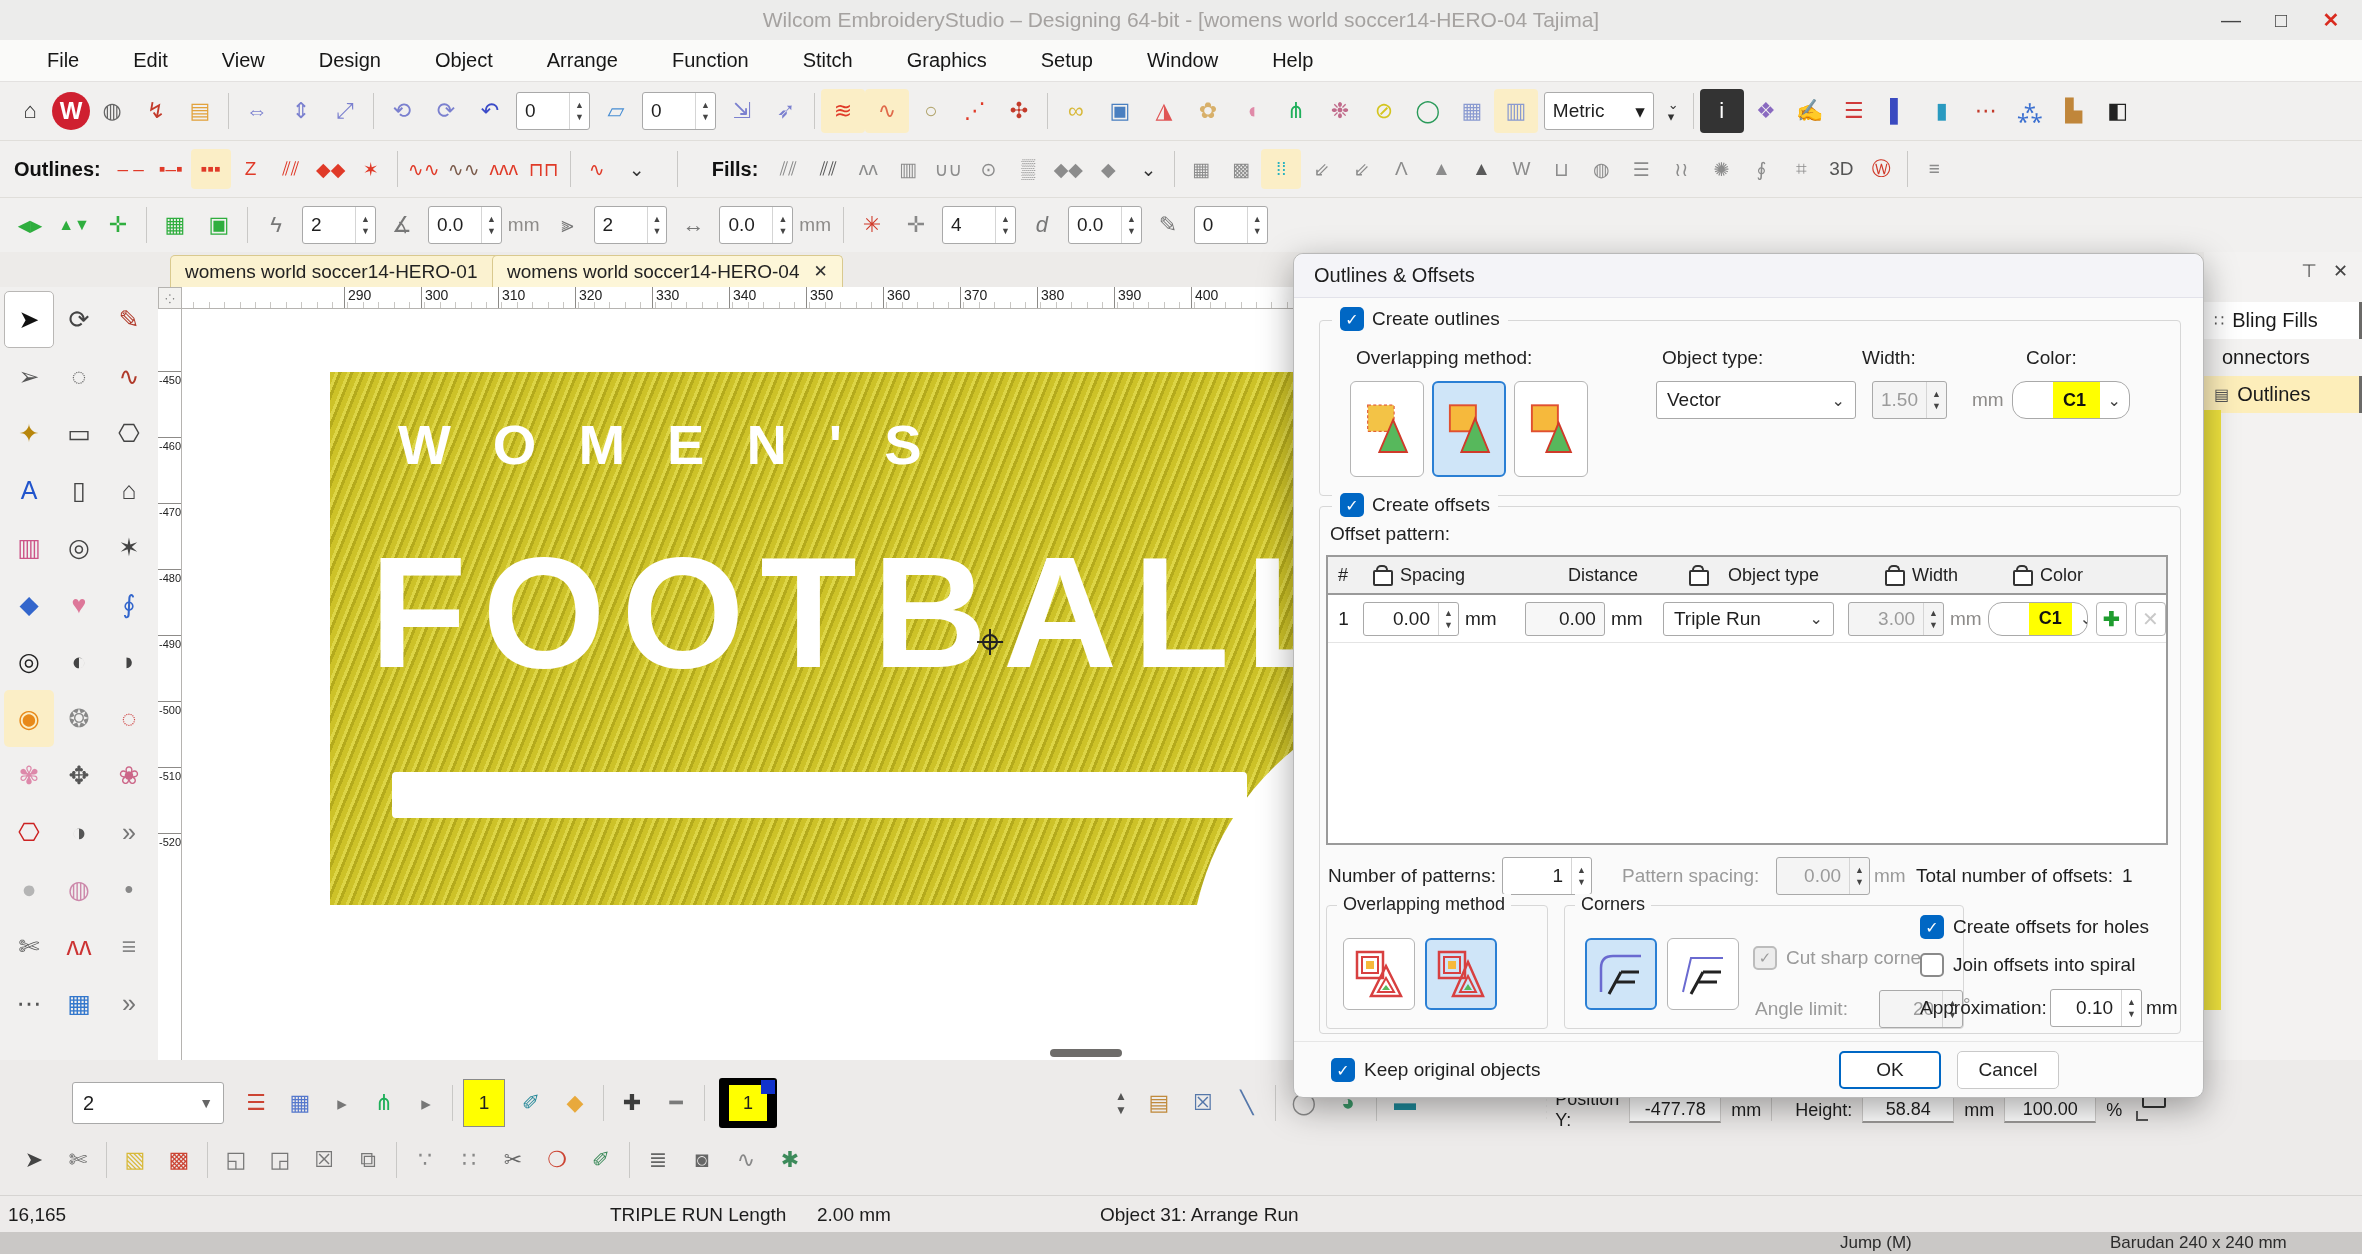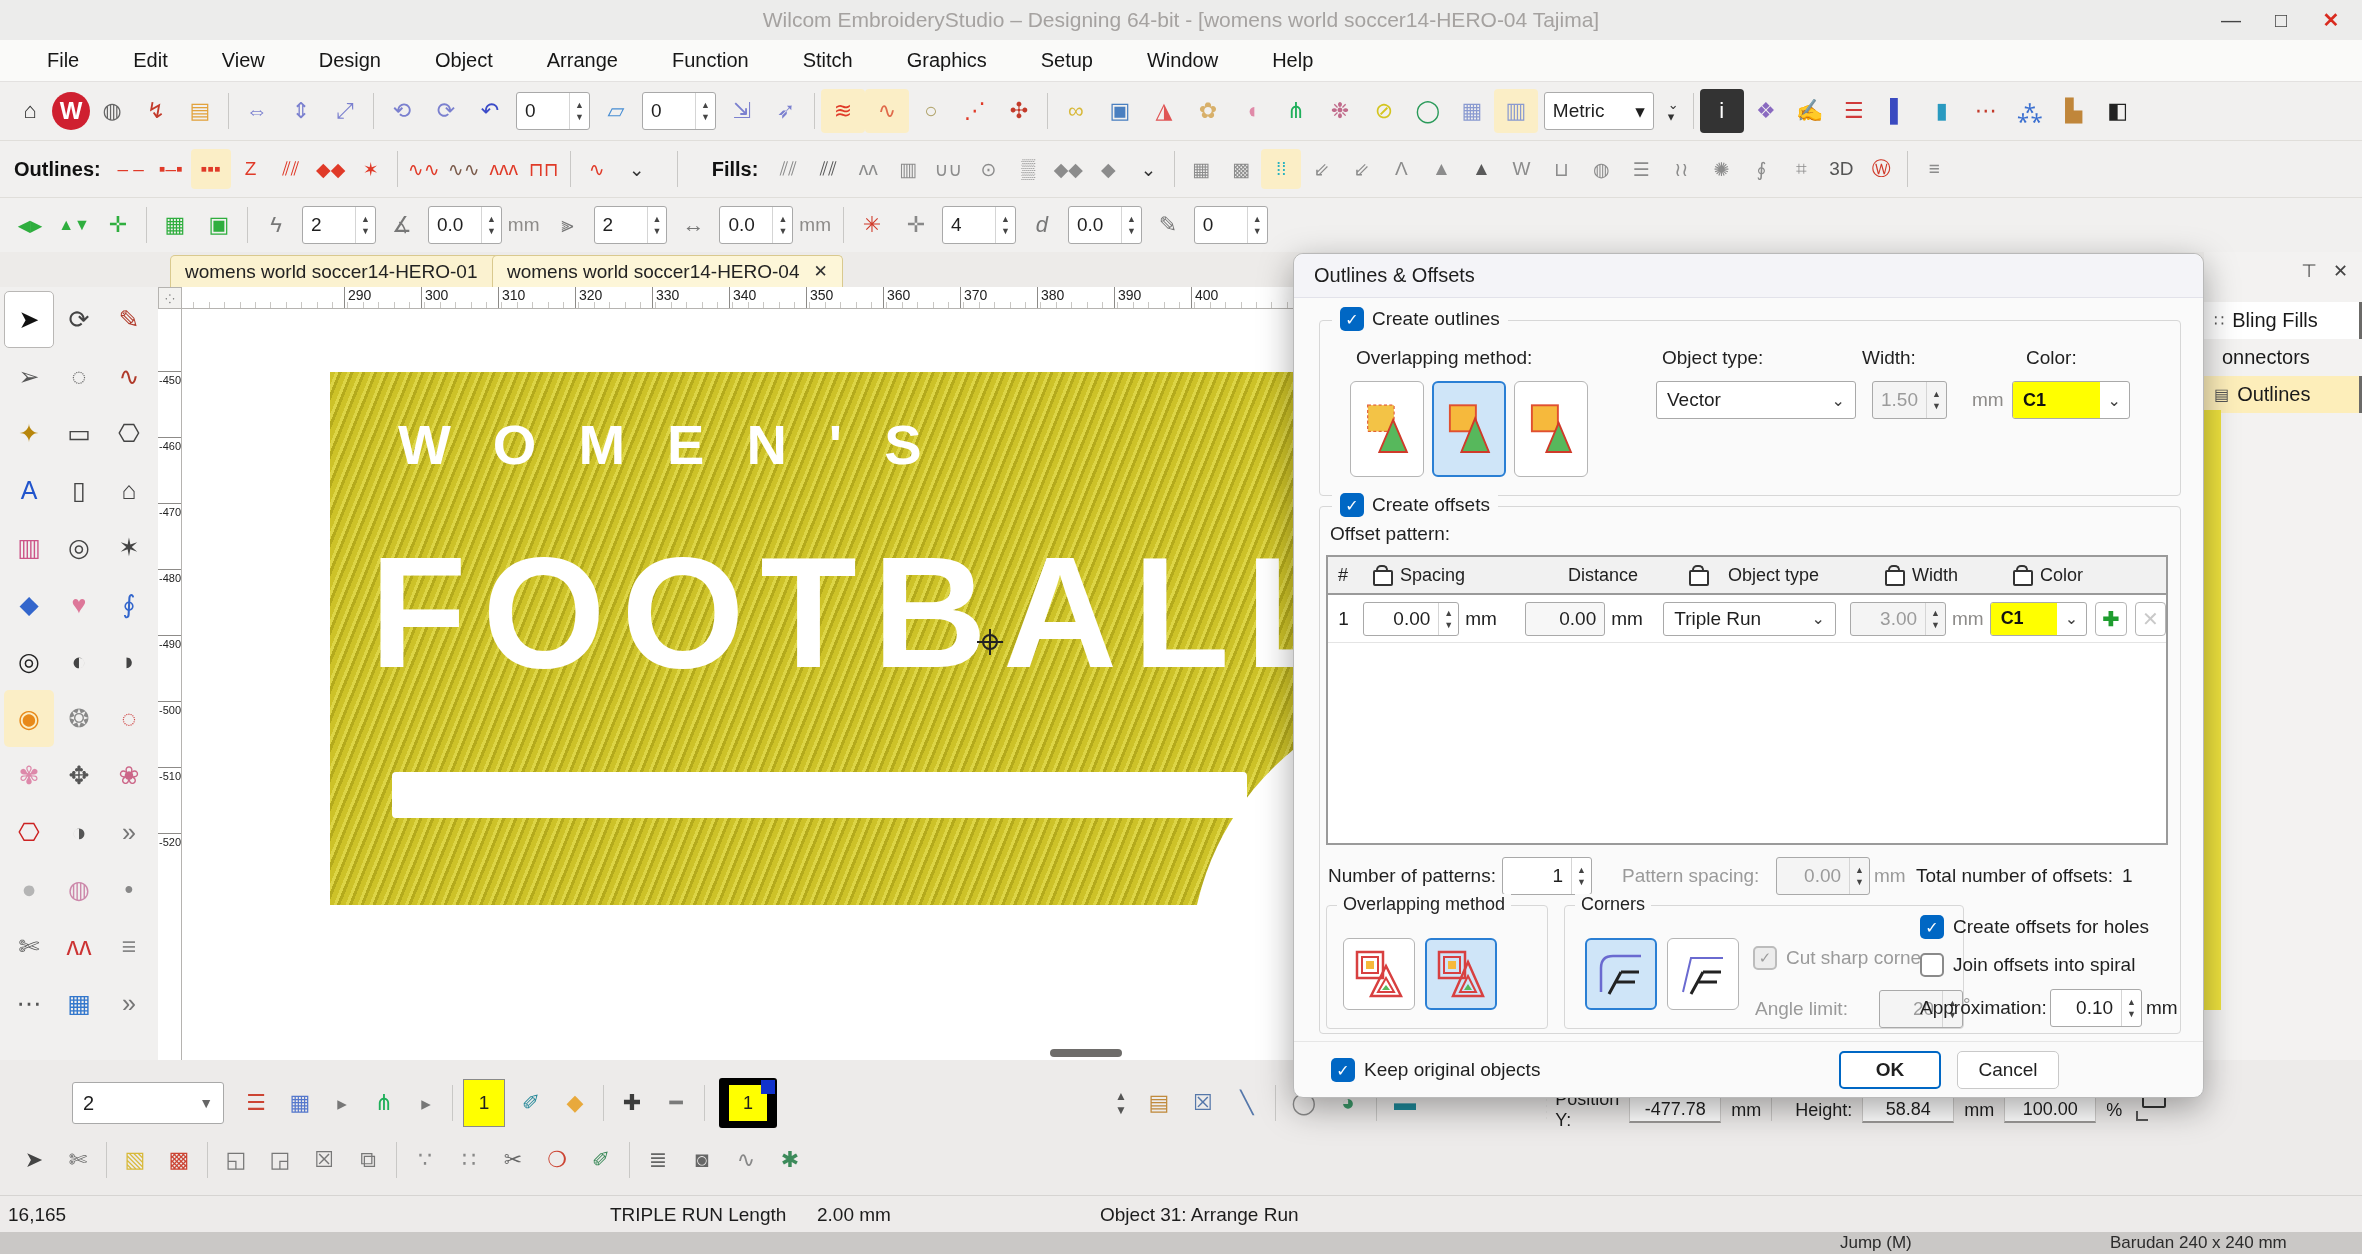--- a/index.html
+++ b/index.html
@@ -114,22 +114,22 @@
   .cb.on { background:#0067c4; color:#fff; font-size:16px; }
   .cb.off { background:#fff; border:2px solid #8a8a8a; }
   .cb.dison { background:#ececec; border:2px solid #bcbcbc; color:#9a9a9a; font-size:15px; }
   .cbrow { position:absolute; display:flex; align-items:center; gap:9px; font-size:19px; }
   .cbrow.gray { color:#9a9a9a; }
   .dlabel { position:absolute; font-size:19px; color:#1f1f1f; white-space:nowrap; }
   .dlabel.gray { color:#9a9a9a; }
   .dd { position:absolute; background:#fff; border:1px solid #a9a9a9; border-radius:3px; height:38px;
     display:flex; align-items:center; justify-content:space-between; padding:0 10px; font-size:19px; }
   .dd .caret { color:#444; font-size:16px; }
-  .colordd { position:absolute; border:1px solid #a9a9a9; border-radius:3px; height:38px; background:#fff;
-    display:flex; align-items:stretch; overflow:hidden; }
+  .colordd { position:absolute; border:1px solid #a9a9a9; border-radius:14px; height:38px; background:#fff;
+    display:flex; align-items:stretch; overflow:hidden;padding-left:40px; }
   .colordd .sw { background:#ffff00; display:flex; align-items:center; padding:0 10px; font-weight:bold;
     font-size:18px; color:#111; flex:1; }
   .colordd .caret { display:flex; align-items:center; padding:0 8px; color:#444; font-size:16px; }
 
   .ibtn { position:absolute; width:74px; height:96px; background:#fff; border:1px solid #b5b5b5;
     border-radius:6px; display:flex; align-items:center; justify-content:center; }
   .ibtn.sq { width:72px; height:72px; }
   .ibtn.sel { background:#cfe5f8; border:2px solid #2a7fd4; }
 
   
@@ -148,21 +148,21 @@
     align-items:center; justify-content:center; margin-left:8px; font-size:20px; background:#fff; }
   .pm.plus { color:#1f9d2f; font-weight:bold; }
   .pm.dis { color:#c9c9c9; }
 
   
   .cicon { width:52px; height:52px; }
 
   
   .dbtn { position:absolute; width:102px; height:38px; border-radius:5px; background:#fff;
     border:1px solid #c9c9c9; display:flex; align-items:center; justify-content:center; font-size:19px; }
-  .dbtn.primary { border:2px solid #0067c4;font-weight:bold; }
+  .dbtn.primary { border:2px solid #0067c4; }
 
   
   #bottomarea { position:absolute; left:0; top:1060px; width:2362px; height:194px; background:#edebea; }
   #rowA { position:absolute; left:0; top:17px; width:2362px; height:52px; display:flex; align-items:center; }
   #rowB { position:absolute; left:0; top:74px; width:2362px; height:52px; display:flex; align-items:center; }
   #stitchtype { display:inline-flex; align-items:center; justify-content:space-between; width:152px;
     height:42px; background:#fff; border:1px solid #a9a9a9; border-radius:3px; margin:0 10px 0 72px;
     padding:0 10px; font-size:20px; }
   .ybox { width:42px; height:48px; background:#ffff00; border:1px solid #8a8a8a; display:inline-flex;
     align-items:center; justify-content:center; font-size:19px; margin:0 4px; flex:none; }

